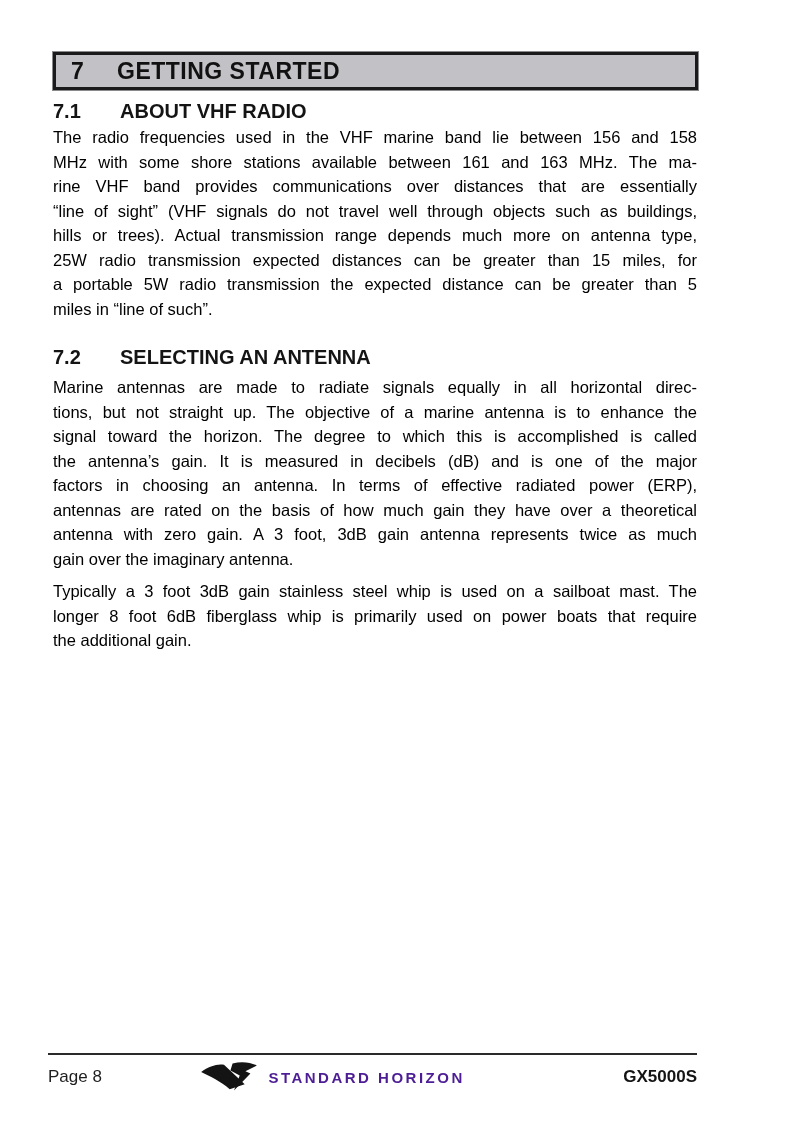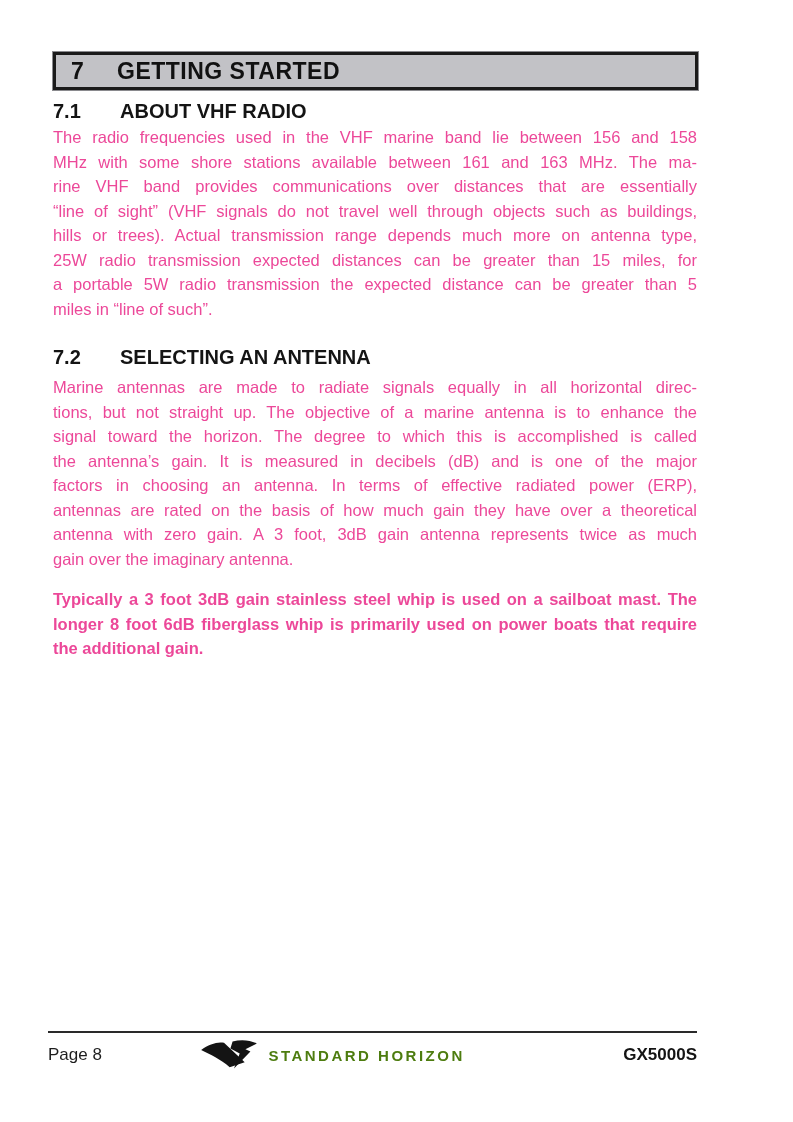--- a/index.html
+++ b/index.html
@@ -49,38 +49,38 @@
     line-height: 26px;
     color: #141414;
   }
   .sec-heading.first { margin-top: 8px; }
   .sec-heading.second { margin-top: 23px; }
   .sec-num { width: 67px; flex: none; }
   
   .para {
     font-size: 16.5px;
     line-height: 24.5px;
-    color: #ec4899;
+    color: #000000;
     margin-top: 1px;
   }
-  .para.spaced { margin-top: 16px; font-weight: bold; }
+  .para.spaced { margin-top: 8px; }
   .para.p2 { margin-top: 5px; }
   .line {
     text-align: justify;
     text-align-last: justify;
     white-space: nowrap;
   }
   .line.last {
     text-align-last: left;
   }
   
   .footer {
     position: absolute;
     left: 48px;
-    top: 1031px;
+    top: 1053px;
     width: 649px;
   }
   .footer-rule {
     height: 2px;
     background: #2a2a2a;
   }
   .footer-row {
     margin-top: 7px;
     display: flex;
     align-items: center;
@@ -91,21 +91,21 @@
   .brand {
     display: flex;
     align-items: center;
     gap: 10px;
     margin-right: 60px;
   }
   .brand-name {
     font-weight: bold;
     font-size: 15px;
     letter-spacing: 2.5px;
-    color: #4d7c0f;
+    color: #4c1d95;
     white-space: nowrap;
   }
   .logo-svg { display: block; }
   .model {
     font-weight: bold;
     color: #141414;
   }
 </style>
 </head>
 <body>

